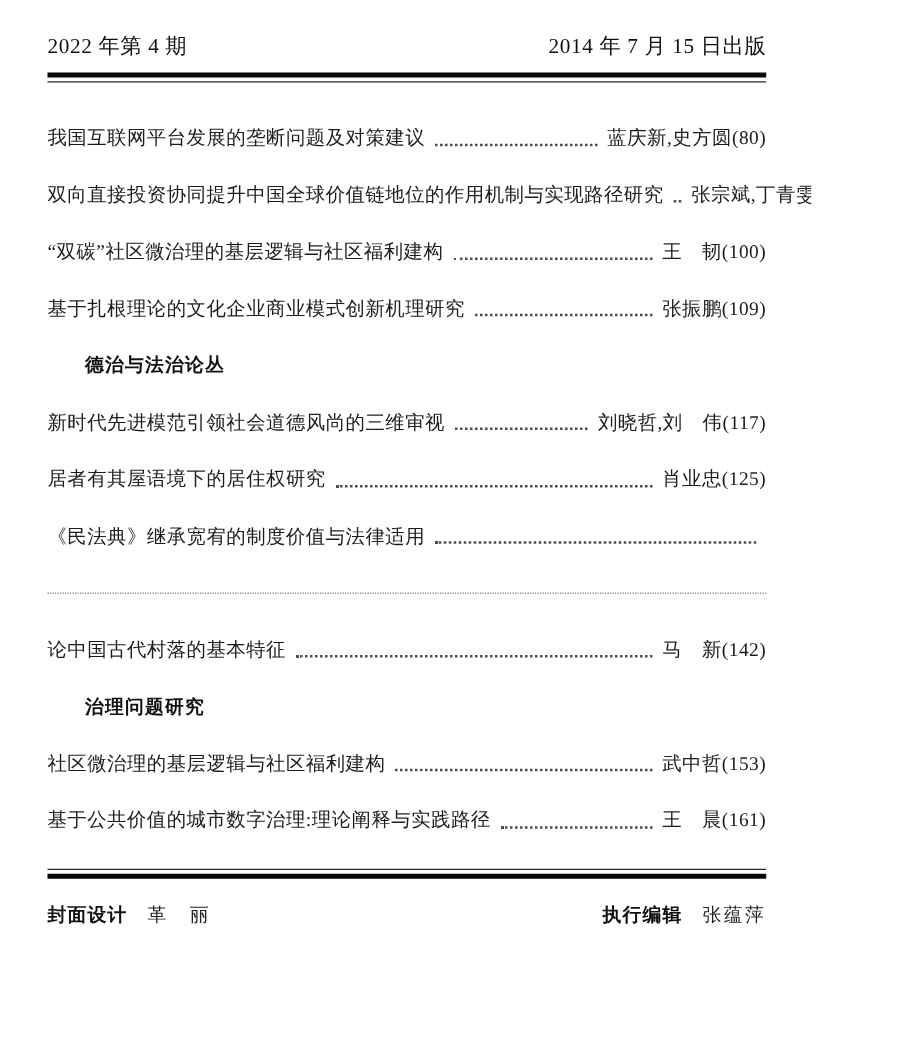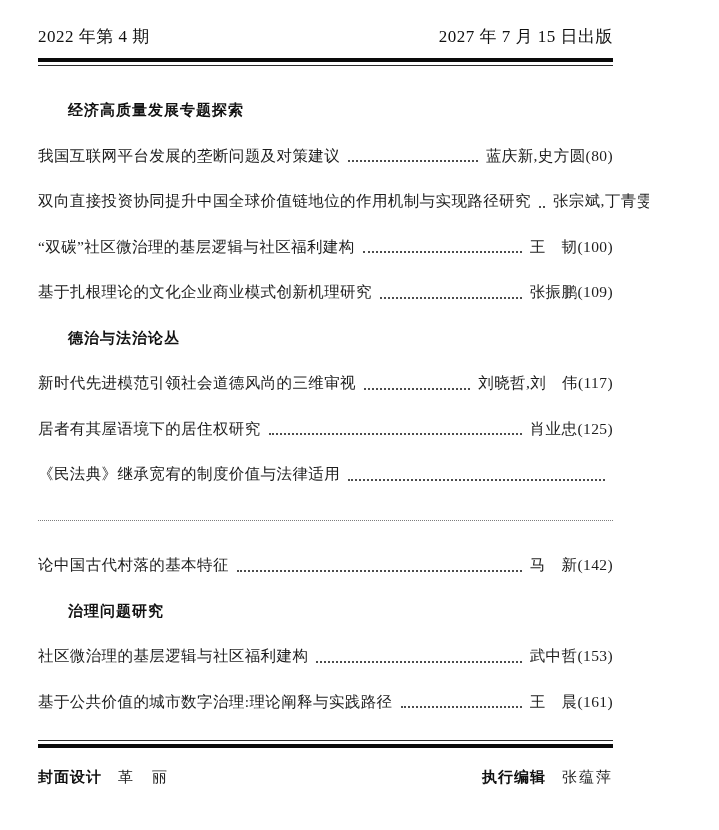--- a/index.html
+++ b/index.html
@@ -70,27 +70,26 @@
   }
   .footer .name { letter-spacing:2px; color:#222;margin-top:11px; }
 </style>
 </head>
 <body>
 
 <div class="page">
 
   <div class="masthead">
     <span>2022 年第 4 期</span>
-    <span>2027 年 7 月 15 日出版</span>
+    <span>2014 年 7 月 15 日出版</span>
   </div>
 
   <div class="rule-top"></div>
 
   <div class="toc" id="toc-list">
-      <div class="section-heading">经济高质量发展专题探索</div>
       <div class="row">
         <span class="title">我国互联网平台发展的垄断问题及对策建议</span>
         <span class="leader"></span>
         <span class="authors">蓝庆新,史方圆(80)</span>
       </div>
       <div class="row">
         <span class="title">双向直接投资协同提升中国全球价值链地位的作用机制与实现路径研究</span>
         <span class="leader"></span>
         <span class="authors">张宗斌,丁青雯(89)</span>
       </div>

